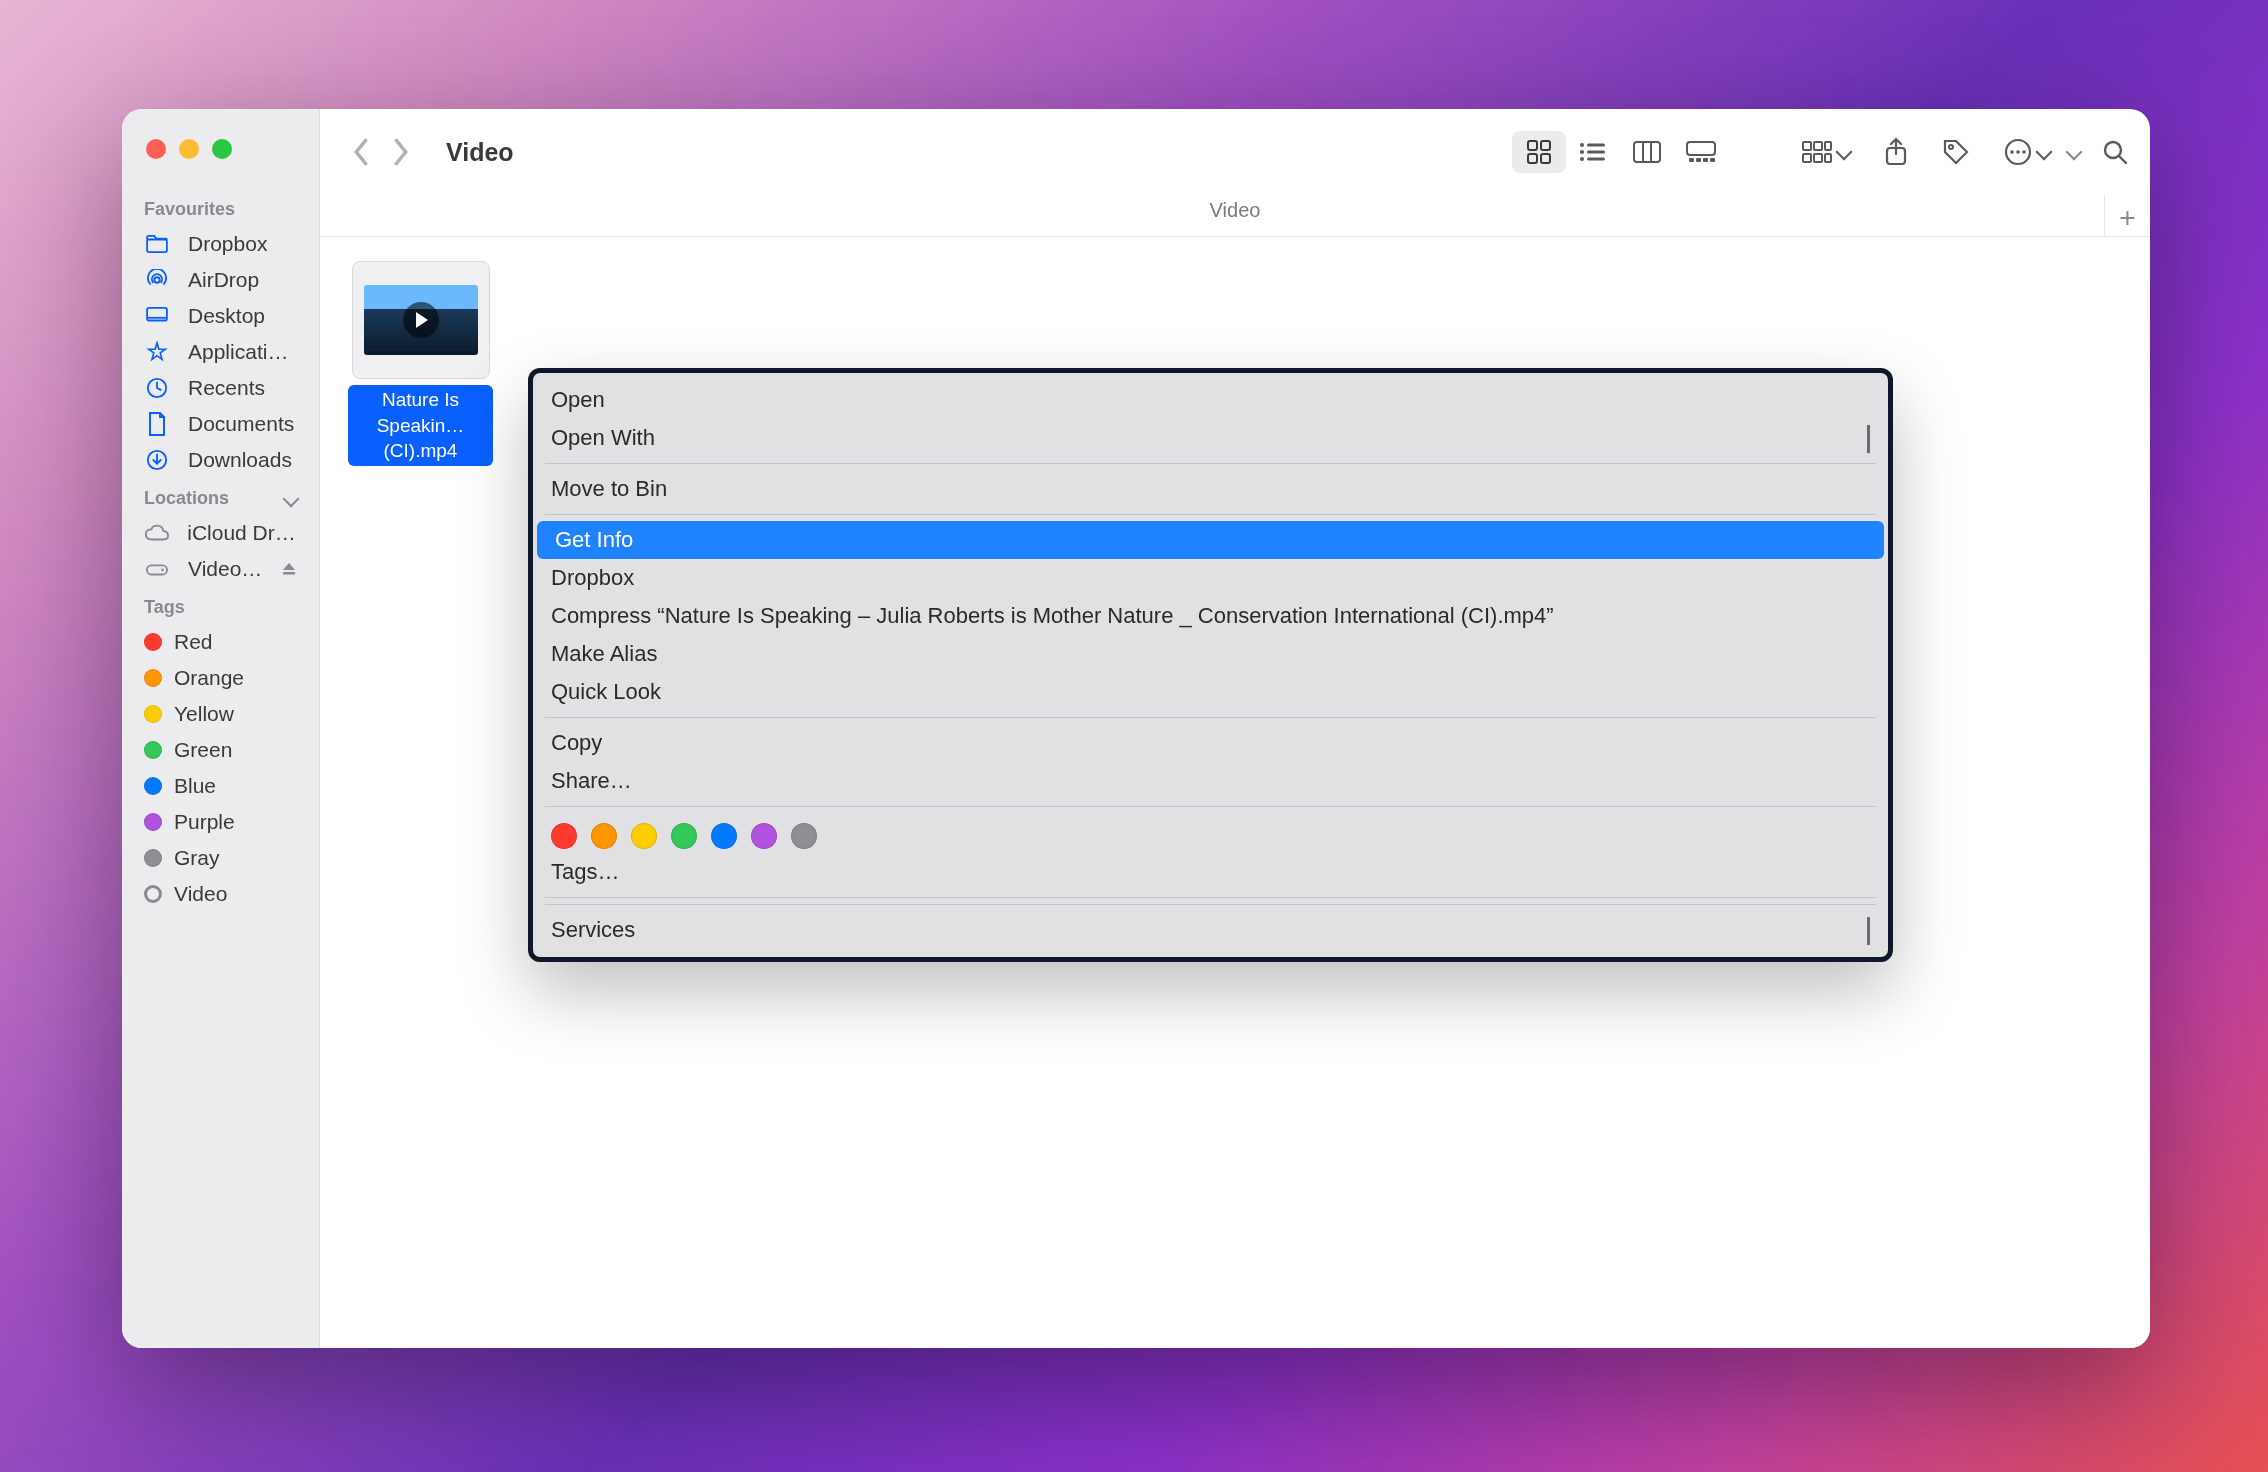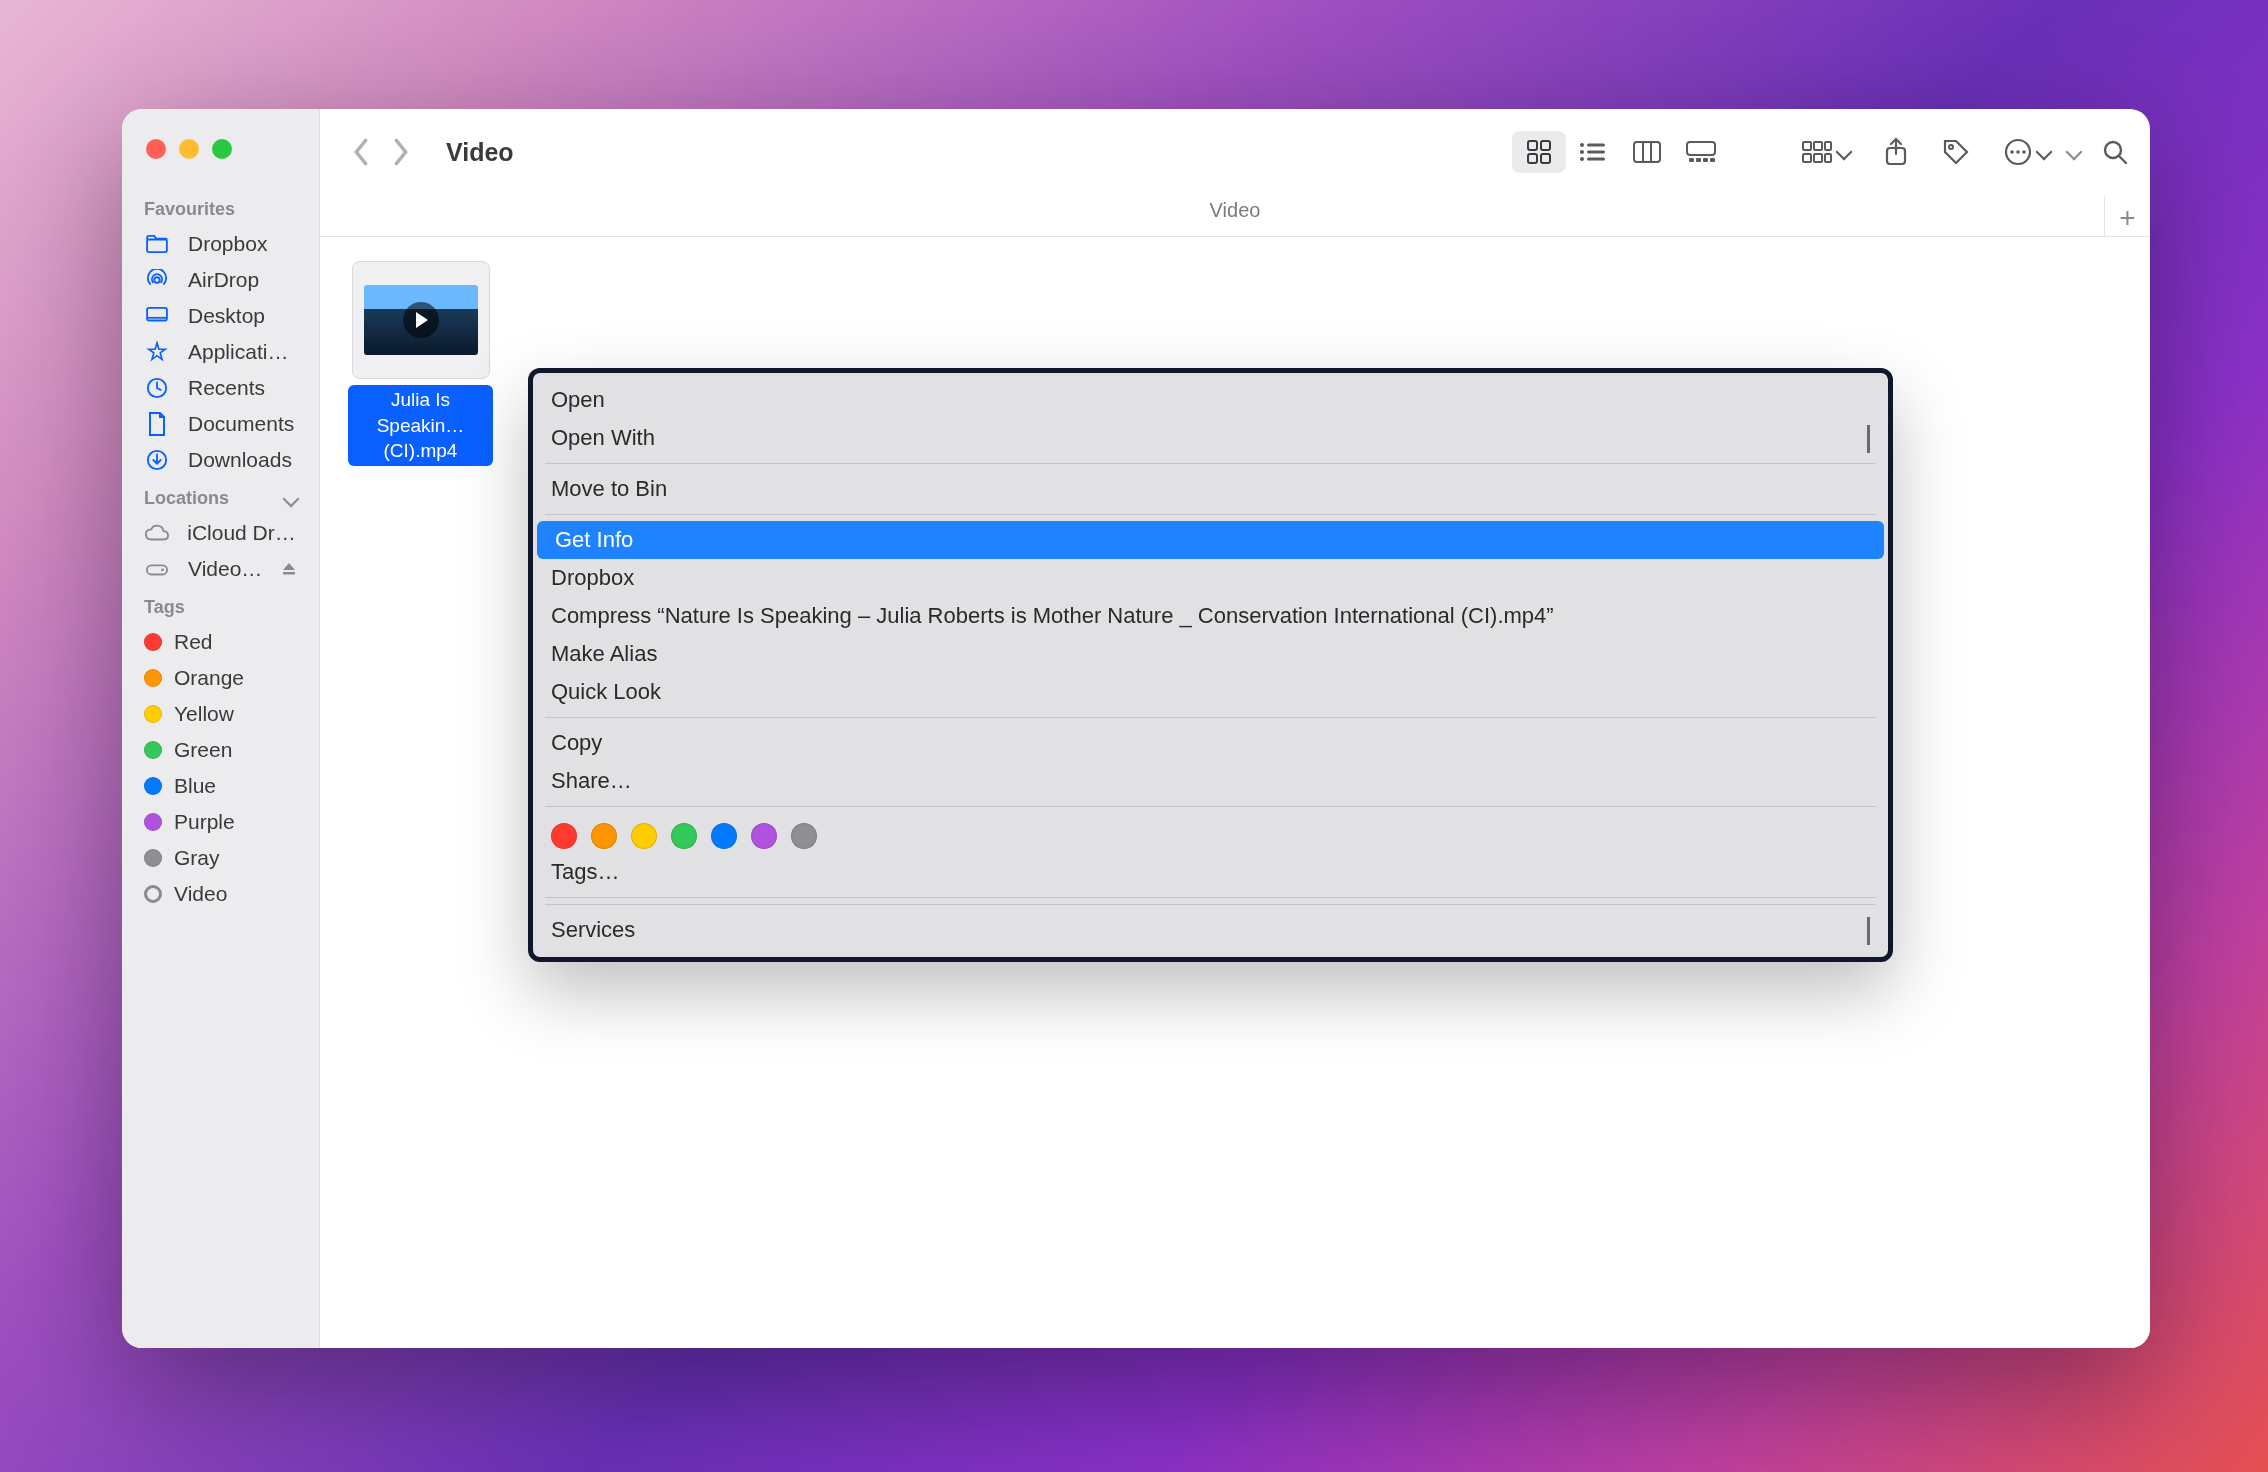--- a/index.html
+++ b/index.html
@@ -403,21 +403,21 @@
       <div class="add-tab">+</div>
     </div>
 
     <div class="content">
       <div class="file-item">
         <div class="thumb">
           <div class="thumb-inner"></div>
           <div class="play-badge"></div>
         </div>
         <span class="file-label">
-          <span>Julia Is</span><br>
+          <span>Nature Is</span><br>
           <span>Speakin…(CI).mp4</span>
         </span>
       </div>
     </div>
   </main>
 </div>
 
 <div class="context-menu" style="position:absolute; left:528px; top:368px;">
   <div class="menu-item">
       <span>Open</span>

